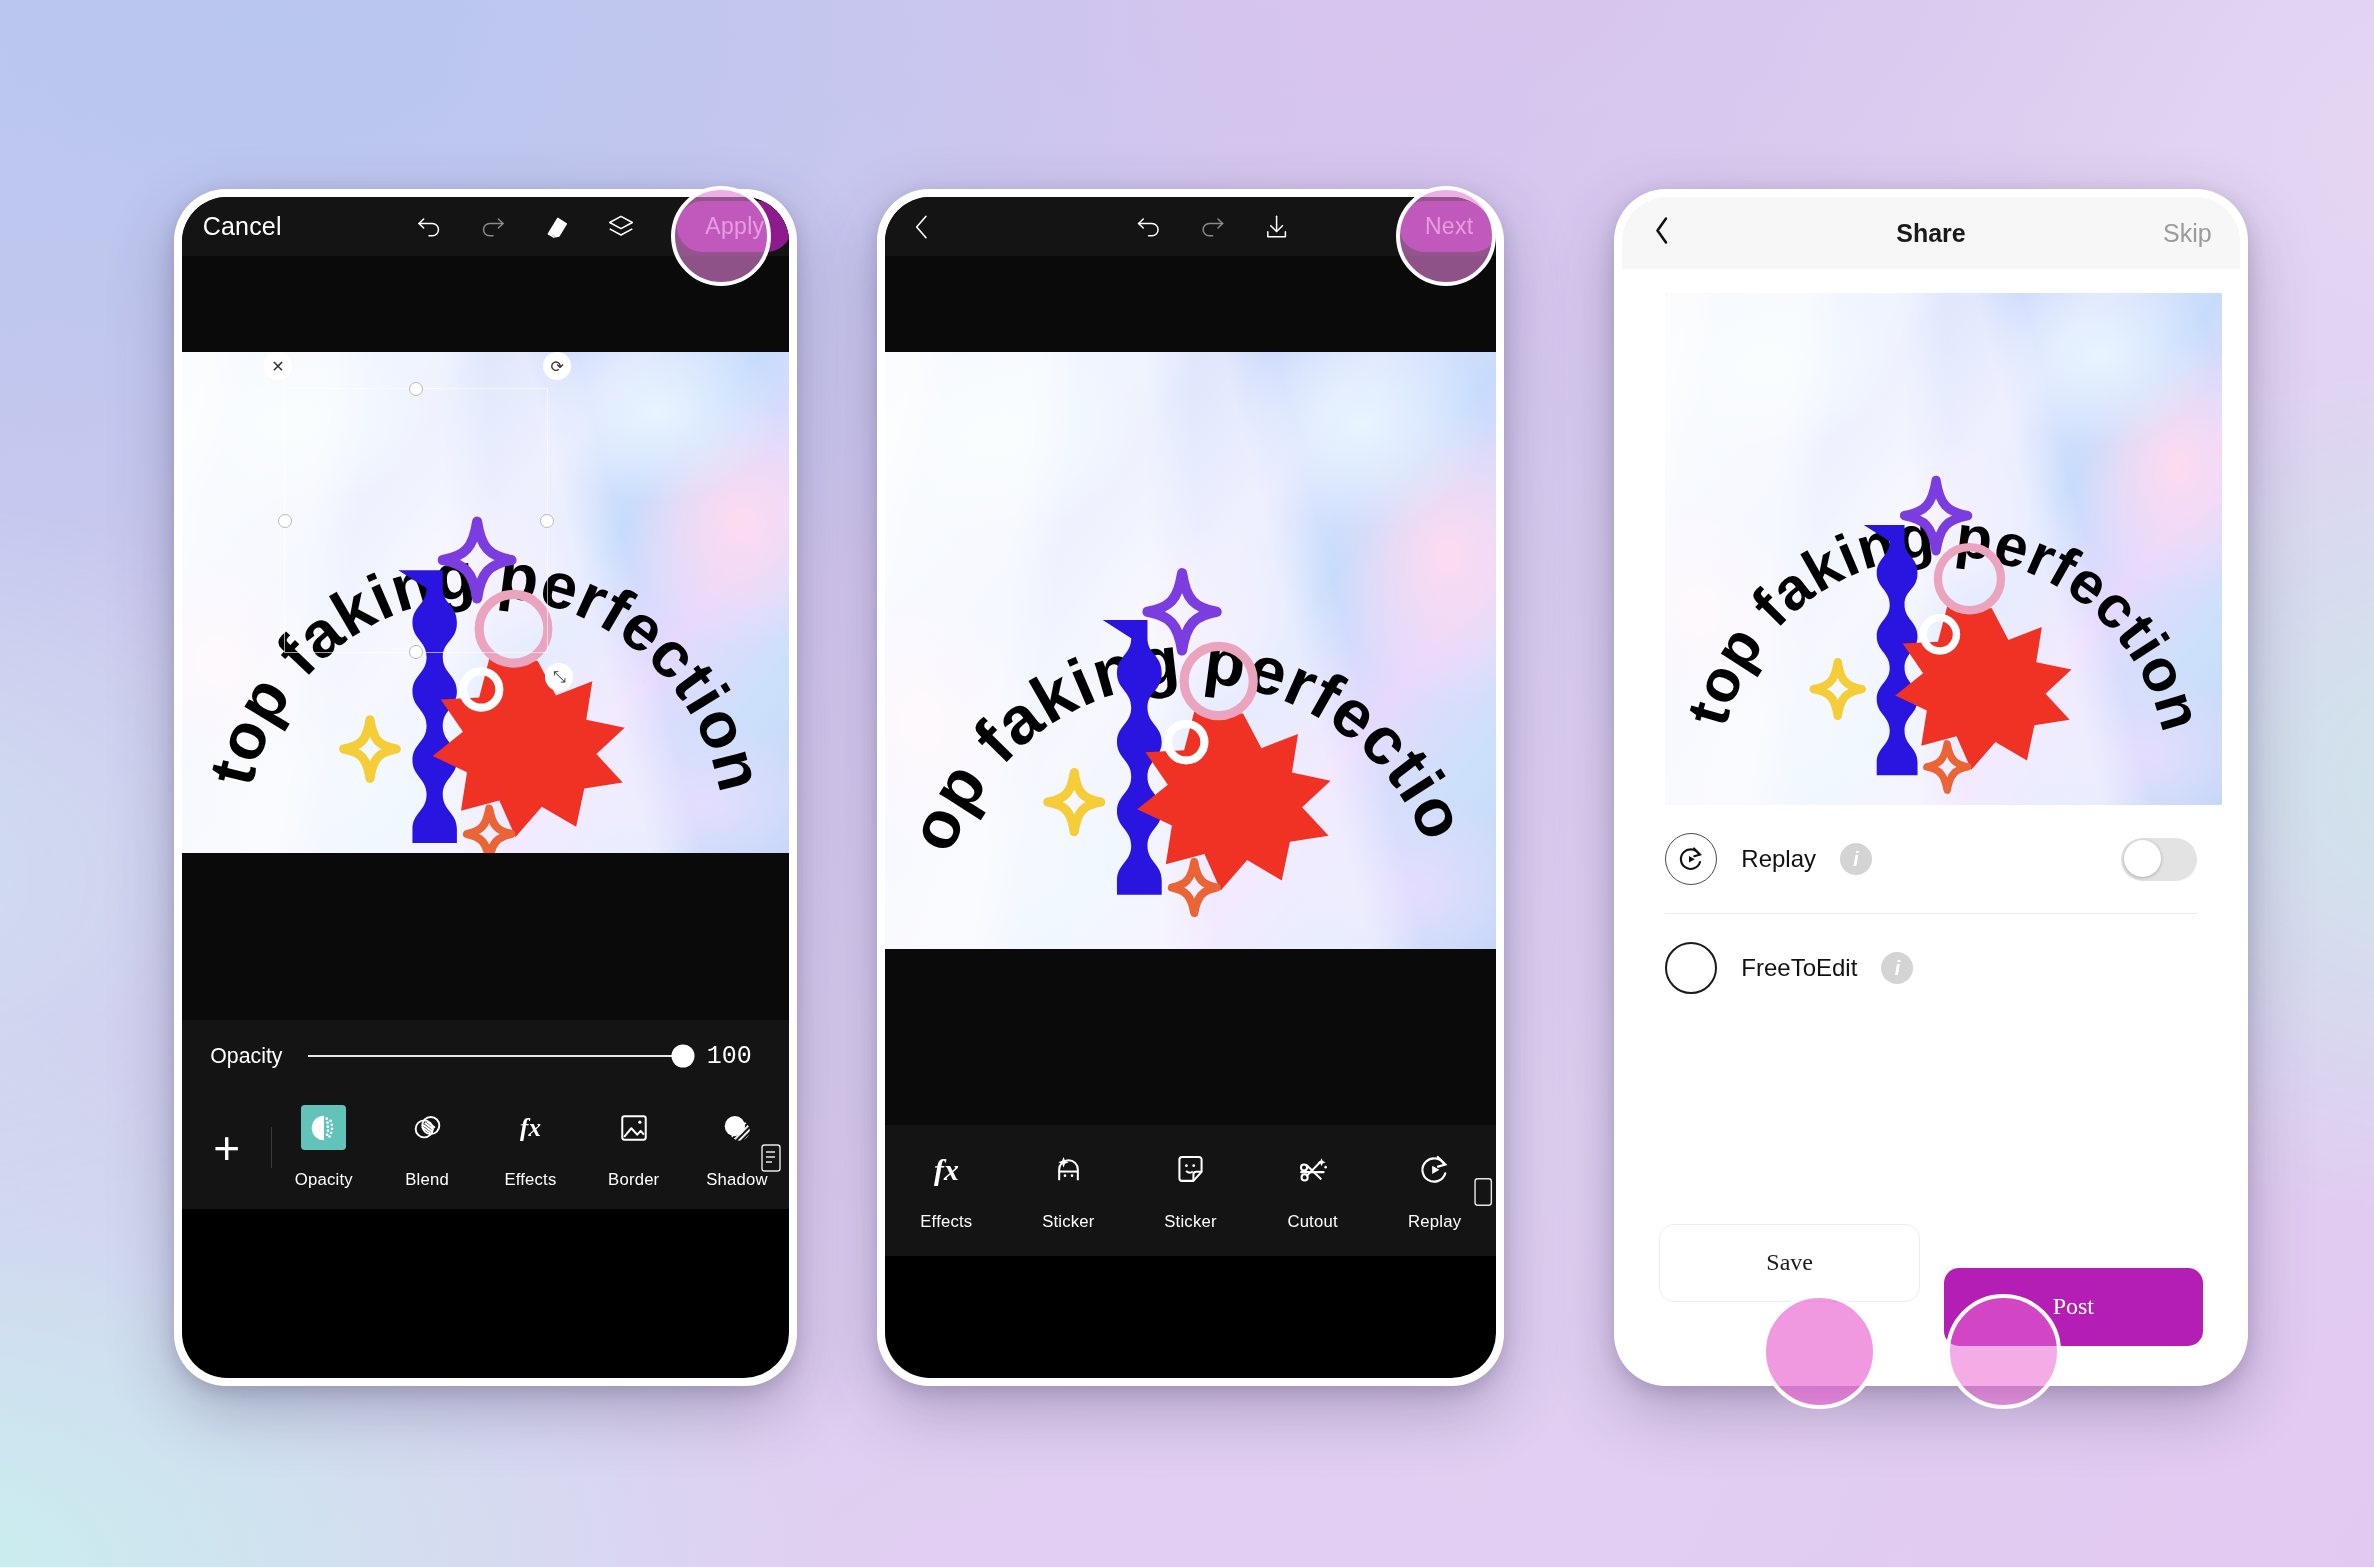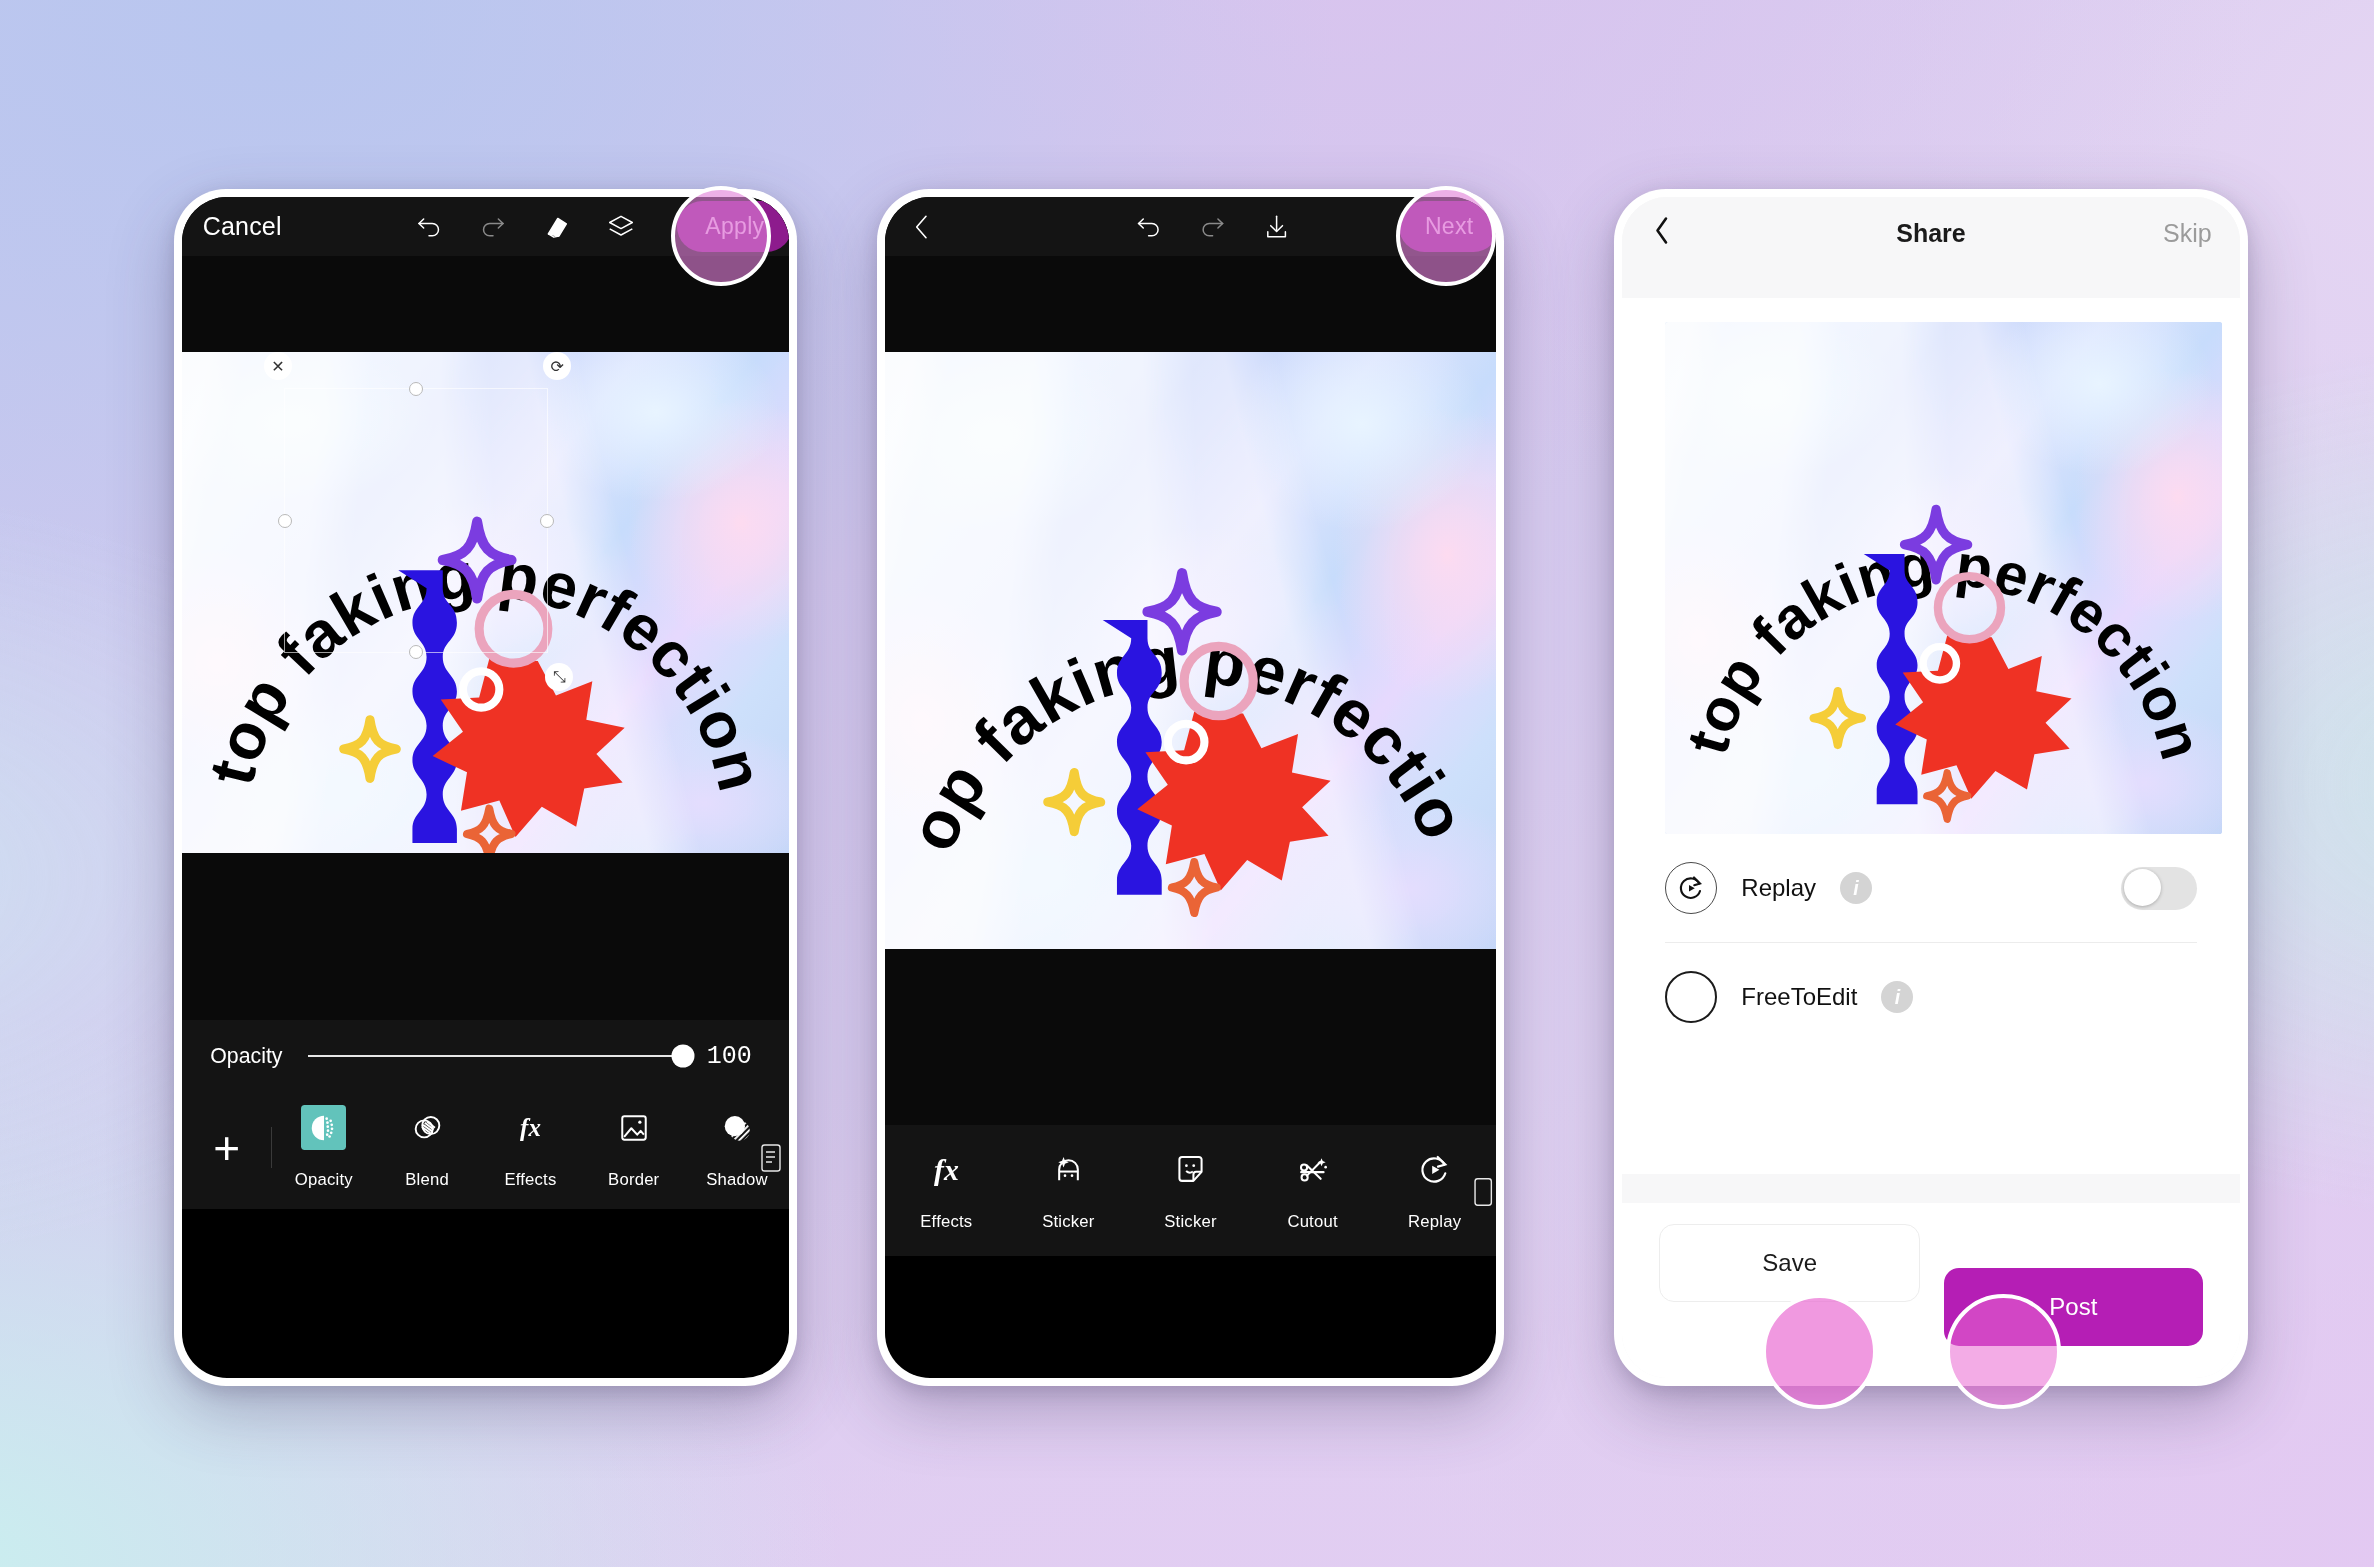--- a/index.html
+++ b/index.html
@@ -133,21 +133,21 @@
              color:#fff; font-size:46px; font-weight:300; line-height:1; }
   .vdiv { width:0.9px; height:41px; background:#3a3a3a; }
   .tools { display:flex; flex:1; align-items:flex-start; }
   .tool { flex:1; display:flex; flex-direction:column; align-items:center; gap:20px; }
   .tool .glyph { width:45px; height:45px; display:flex; align-items:center; justify-content:center; color:#fff; }
   .tool .tlabel { color:#fff; font-size:16.7px; letter-spacing:0.2px; }
   .tool.active .glyph { background:#62c3bb; border-radius:3.7px; }
   .clipicon { position:absolute; right:5.6px; bottom:32px; color:#fff; opacity:.9; }
 
   
-  .sharescreen { background:#f7f7f8; width:100%; height:100%; display:flex; flex-direction:column;gap:29px; }
+  .sharescreen { background:#f7f7f8; width:100%; height:100%; display:flex; flex-direction:column; }
   .sharehead {
     height:72px; display:flex; align-items:center; padding:0 28px;
     background:#f7f7f8; position:relative;
   }
   .sharehead .back { font-size:33px; color:#111; line-height:1; font-weight:600; }
   .sharehead .title {
     position:absolute; left:0; right:0; text-align:center;
     font-size:25px; font-weight:700; color:#1b1b1b; pointer-events:none;
   }
   .sharehead .skip { margin-left:auto; font-size:25px; color:#9b9b9b; }
@@ -168,21 +168,21 @@
                display:flex; align-items:center; justify-content:center; flex:0 0 auto; }
   .optcircle.plain { border-color:#1b1b1b; border-width:2.2px; }
   .optlabel { font-size:24px; color:#111; }
   .infobadge { width:32px; height:32px; border-radius:50%; background:#d4d4d4; color:#fff;
                font-size:19.5px; font-weight:700; display:flex; align-items:center;
                justify-content:center; font-style:italic; }
   .toggle { margin-left:auto; width:76px; height:43px; border-radius:927px; background:#e3e3e3; position:relative; }
   .toggle i { position:absolute; left:2.8px; top:2.8px; width:37px; height:37px; border-radius:50%;
               background:#fff; box-shadow:0 0.9px 3.7px rgba(0,0,0,.25); }
 
-  .sharefoot { display:flex; gap:24px; padding:20.4px 37px 32px 37px; background:#fff; }
+  .sharefoot { display:flex; gap:24px; padding:20.4px 37px 32px 37px; background:#fff;font-family:Liberation Serif, serif; }
   .btn-save {
     flex:1; height:78px; border-radius:15px; background:#fff; border:1.5px solid #ededed;
     display:flex; align-items:center; justify-content:center; font-size:24px; color:#1b1b1b;
   }
   .btn-post {
     flex:1; height:78px; border-radius:15px; background:#b51eb5;
     display:flex; align-items:center; justify-content:center; font-size:24px; color:#fff;margin-top:44px;
   }
 </style>
 </head>

